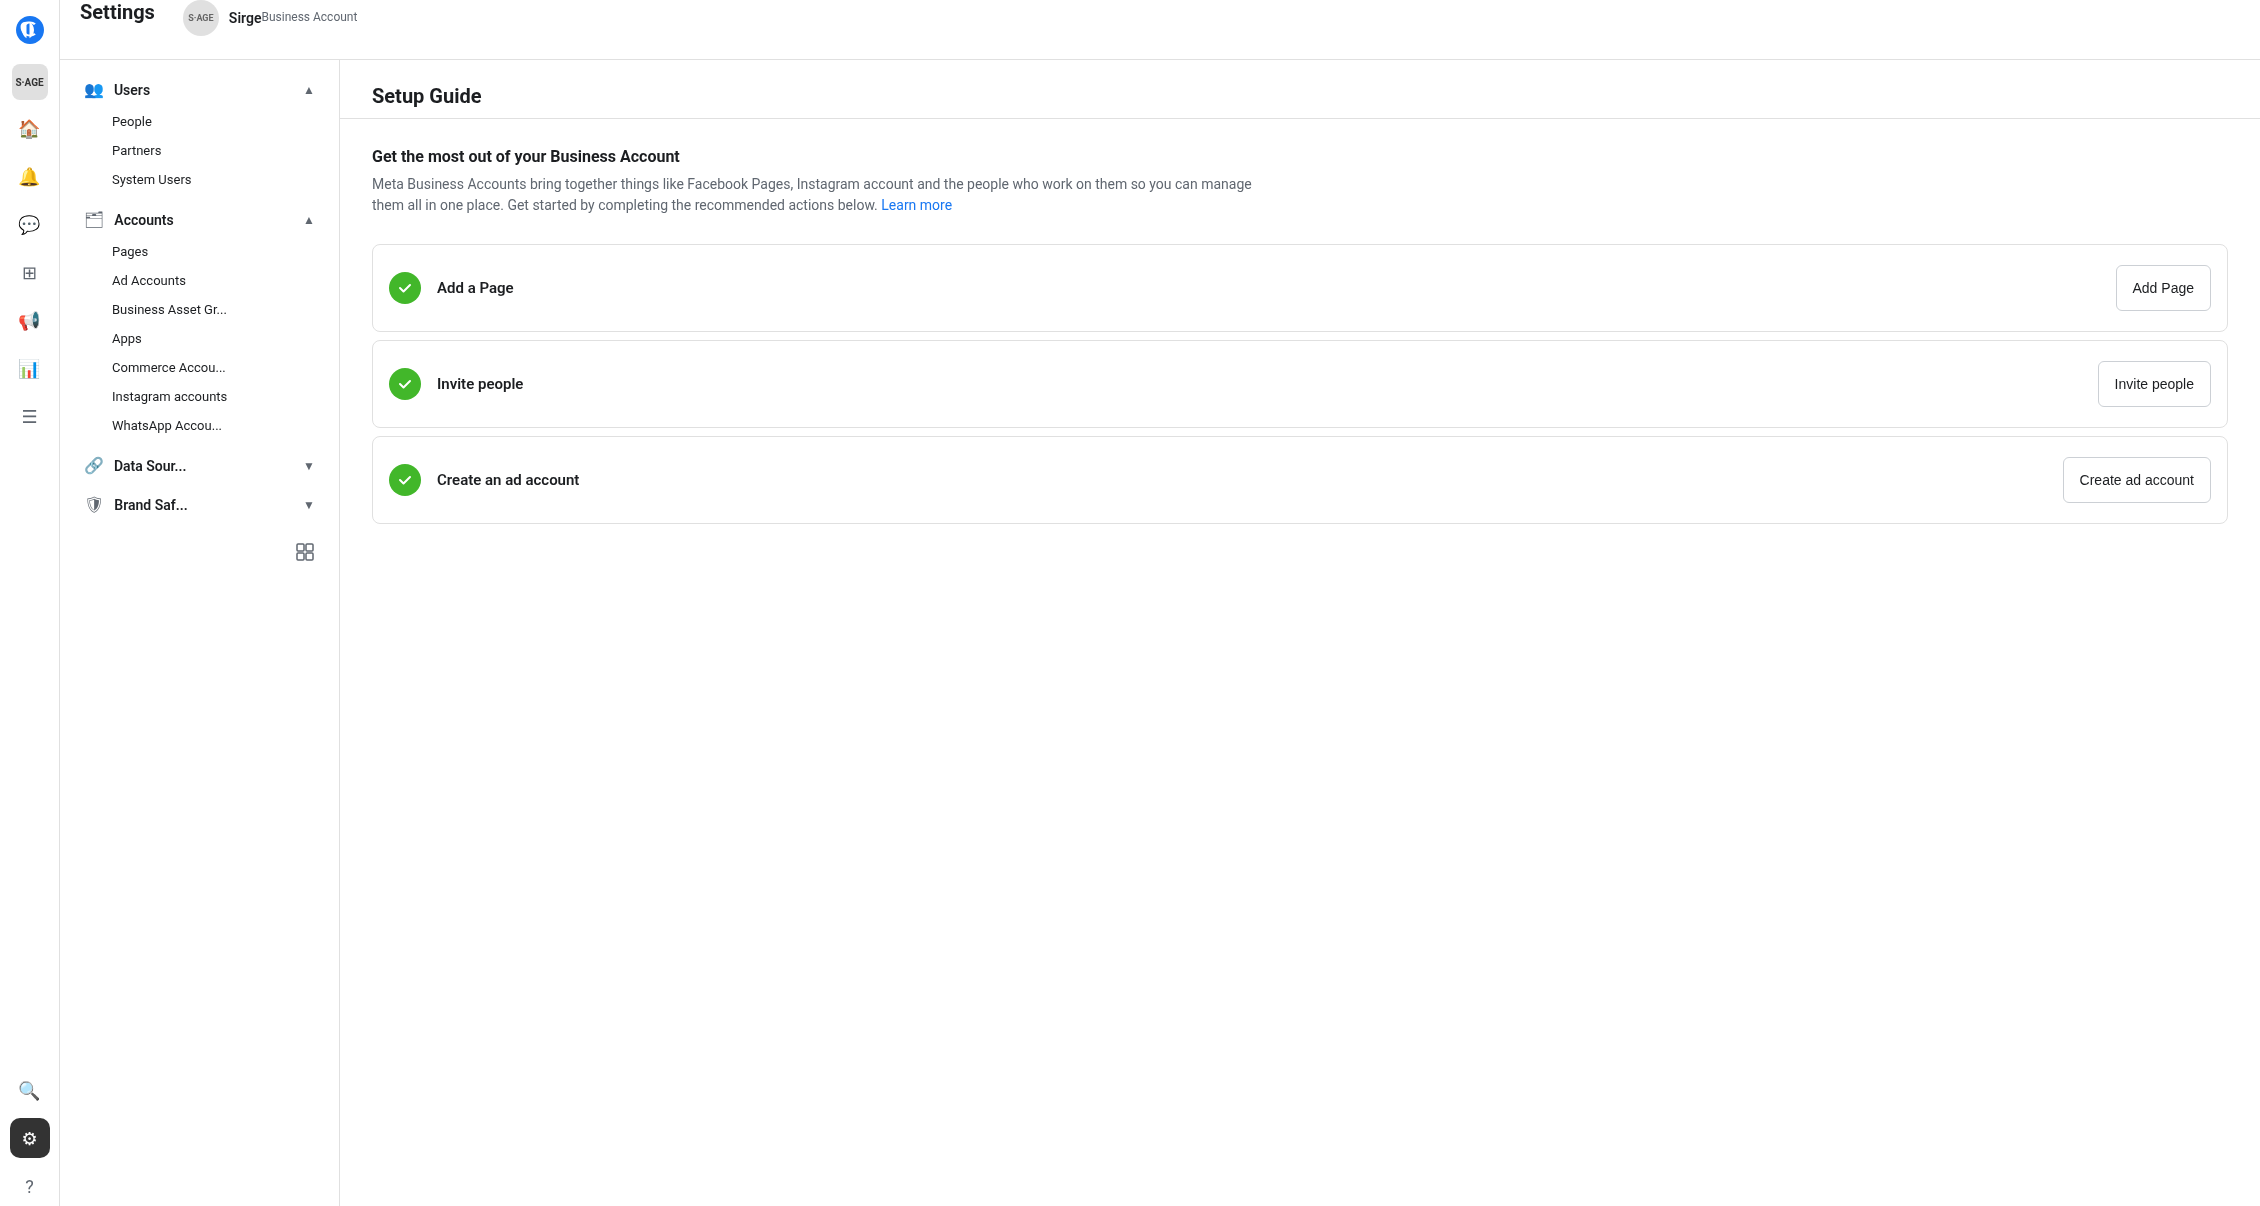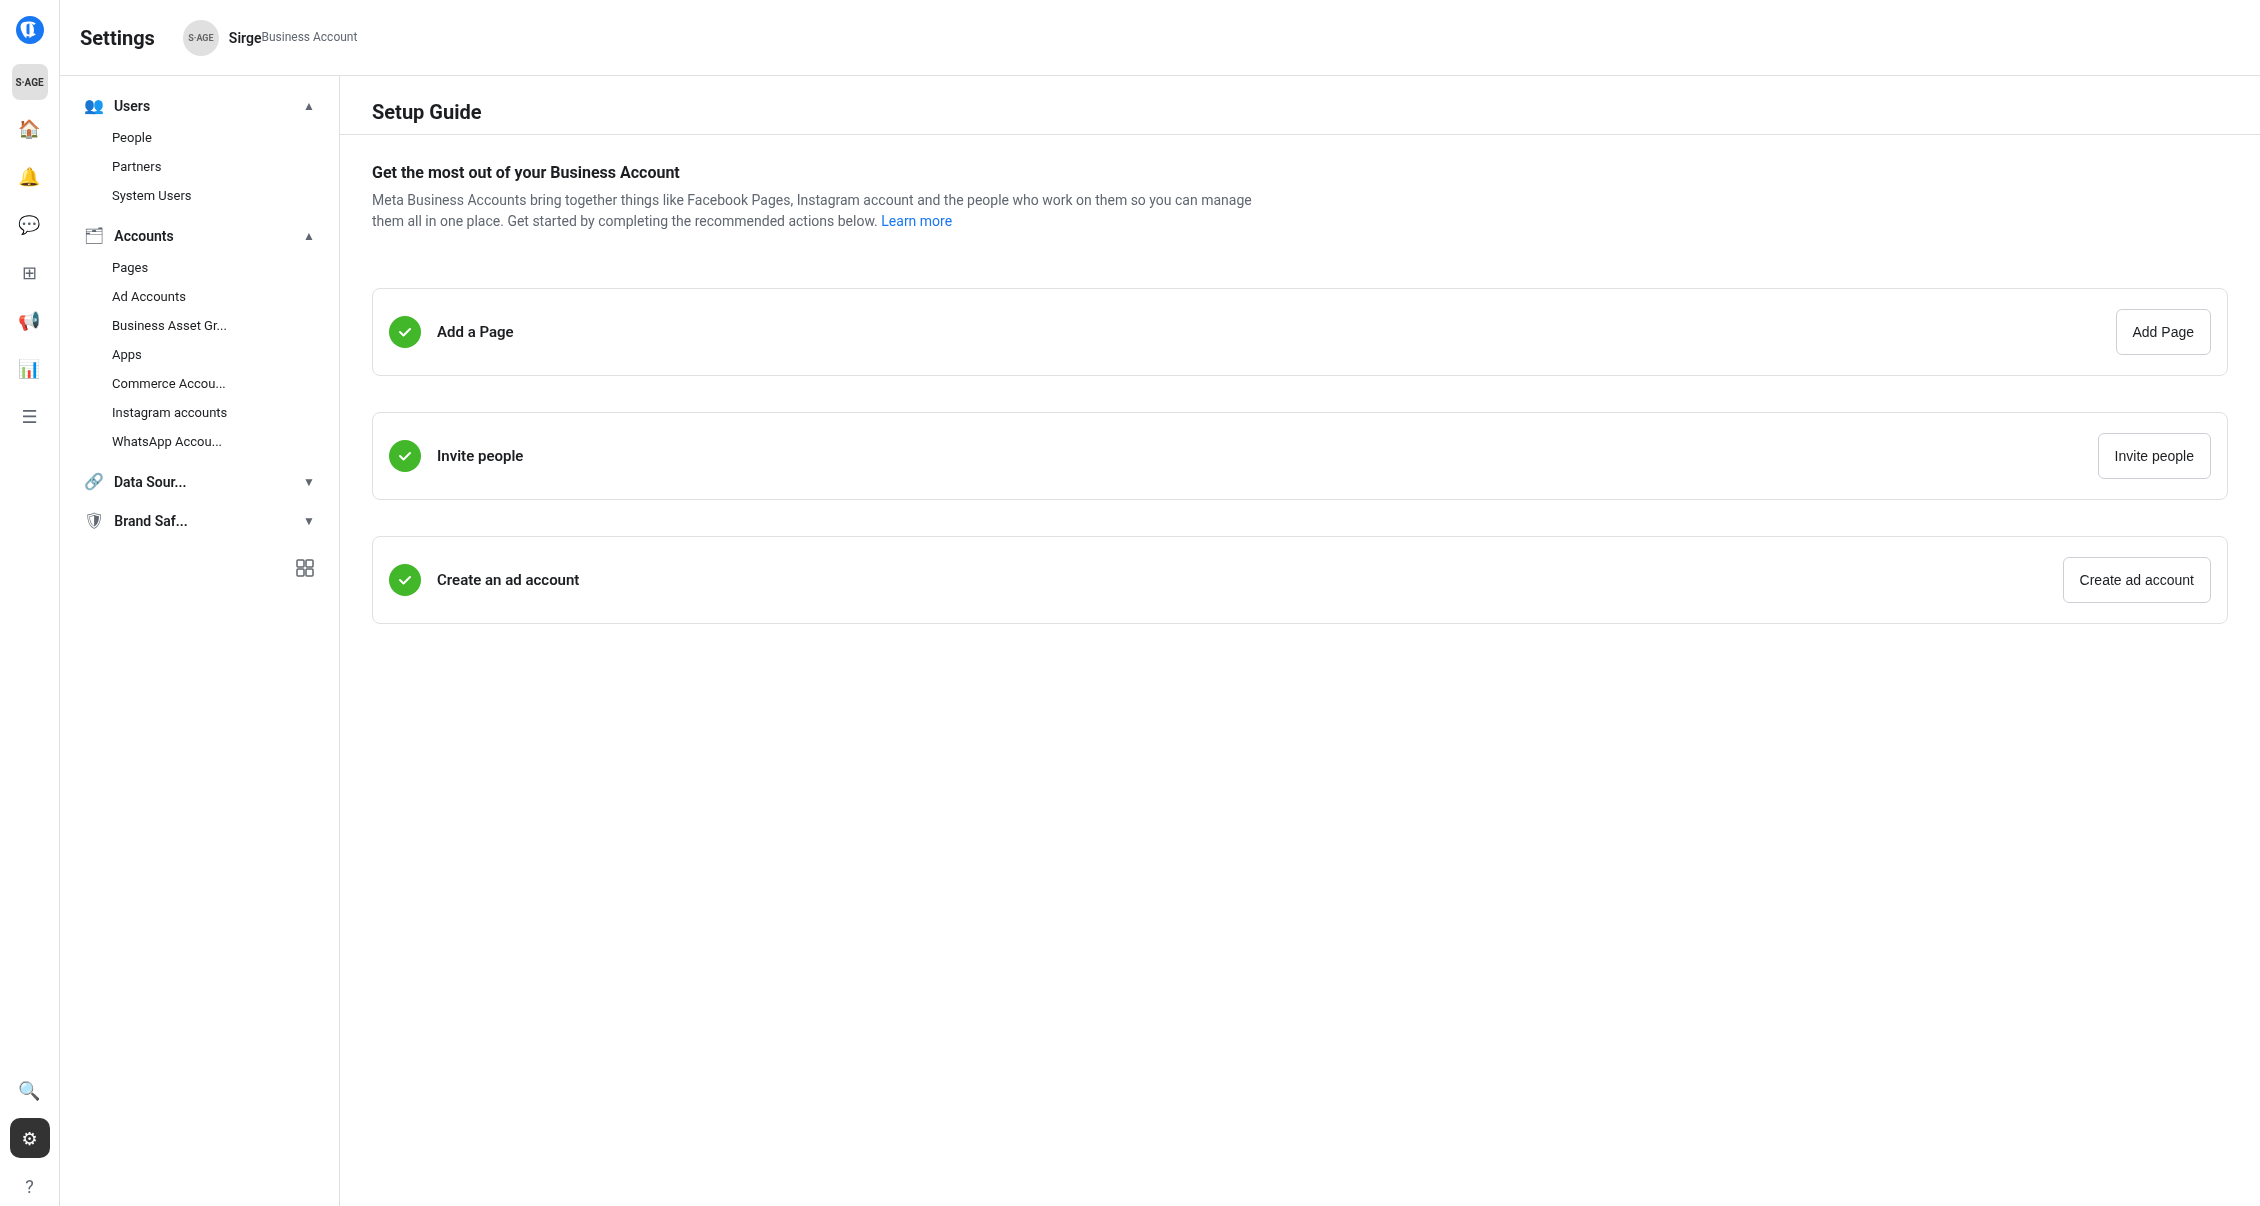--- a/index.html
+++ b/index.html
@@ -64,25 +64,25 @@
     .icon-rail .spacer { flex: 1; }
 
     
     .app-shell {
       display: flex;
       flex-direction: column;
       flex: 1;
       overflow: hidden;
     }
     .top-header {
-      height: 76px;
+      height: 60px;
       background: #fff;
       border-bottom: 1px solid #e0e0e0;
       display: flex;
-      align-items: center;
+      align-items: flex-start;
       padding: 0 20px;
       gap: 16px;
       flex-shrink: 0;
     }
     .top-header .settings-title {
       font-size: 20px;
       font-weight: 700;
       color: #1c1e21;
     }
     .top-header .business-selector {
@@ -222,21 +222,20 @@
       gap: 8px;
     }
     .setup-item {
       display: flex;
       align-items: center;
       justify-content: space-between;
       padding: 20px 16px;
       border: 1px solid #e0e0e0;
       border-radius: 8px;
       background: #fff;
-      margin-top: 28px;
     }
     .setup-item-left {
       display: flex;
       align-items: center;
       gap: 16px;
     }
     .check-circle {
       width: 32px;
       height: 32px;
       background: #42b72a;

